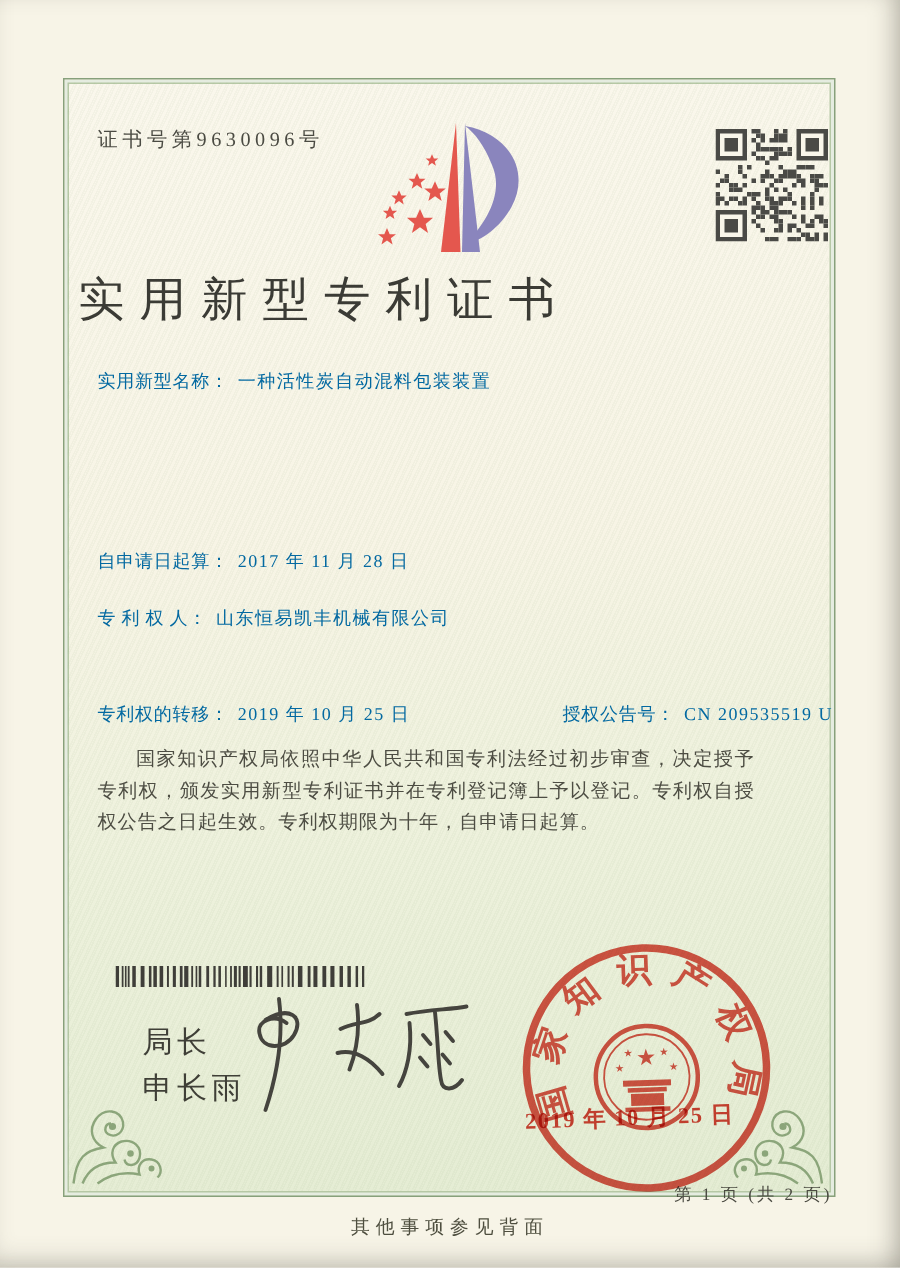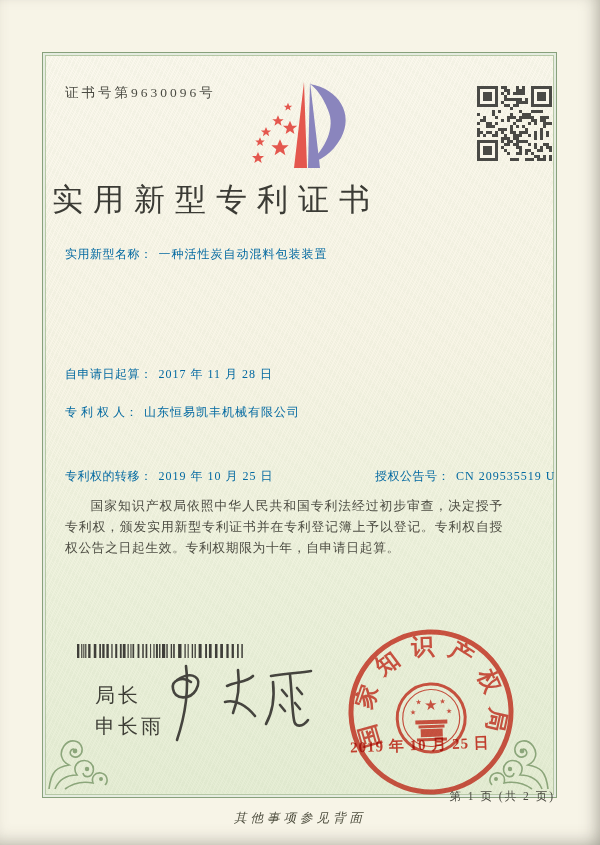--- a/index.html
+++ b/index.html
@@ -28,21 +28,21 @@
   .director{position:absolute;left:53px;top:628px;font-size:20px;letter-spacing:3px;color:#3f3f37;
             line-height:31px;z-index:3;}
   .signature{position:absolute;left:105px;top:606px;width:200px;height:95px;z-index:4;}
   .seal{position:absolute;left:303px;top:574px;width:172px;height:172px;z-index:5;
         opacity:.9;mix-blend-mode:multiply;transform:rotate(-2deg);}
   .seal-date{position:absolute;left:308px;top:684px;font-size:15px;font-weight:700;letter-spacing:1px;
              color:#d84437;z-index:6;mix-blend-mode:multiply;transform:rotate(-2deg);}
   .page-info{position:absolute;left:0;right:0;top:722px;text-align:right;font-size:11.5px;
              letter-spacing:2px;color:#4b4b42;z-index:3;margin-top:15px;}
   .back-note{position:absolute;left:0;right:0;top:810px;text-align:center;font-size:12.5px;
-             letter-spacing:4px;color:#4e4e3f;z-index:2;font-style:italic;}
+             letter-spacing:4px;color:#4e4e3f;z-index:2;}
   .corner{position:absolute;bottom:3px;width:74px;height:74px;z-index:2;opacity:.85;}
   .corner.bl{left:3px;}
   .corner.br{right:3px;transform:scaleX(-1);}
 </style>
 </head>
 <body>
 
 <div class="scan">
   <div class="frame"></div>
 

